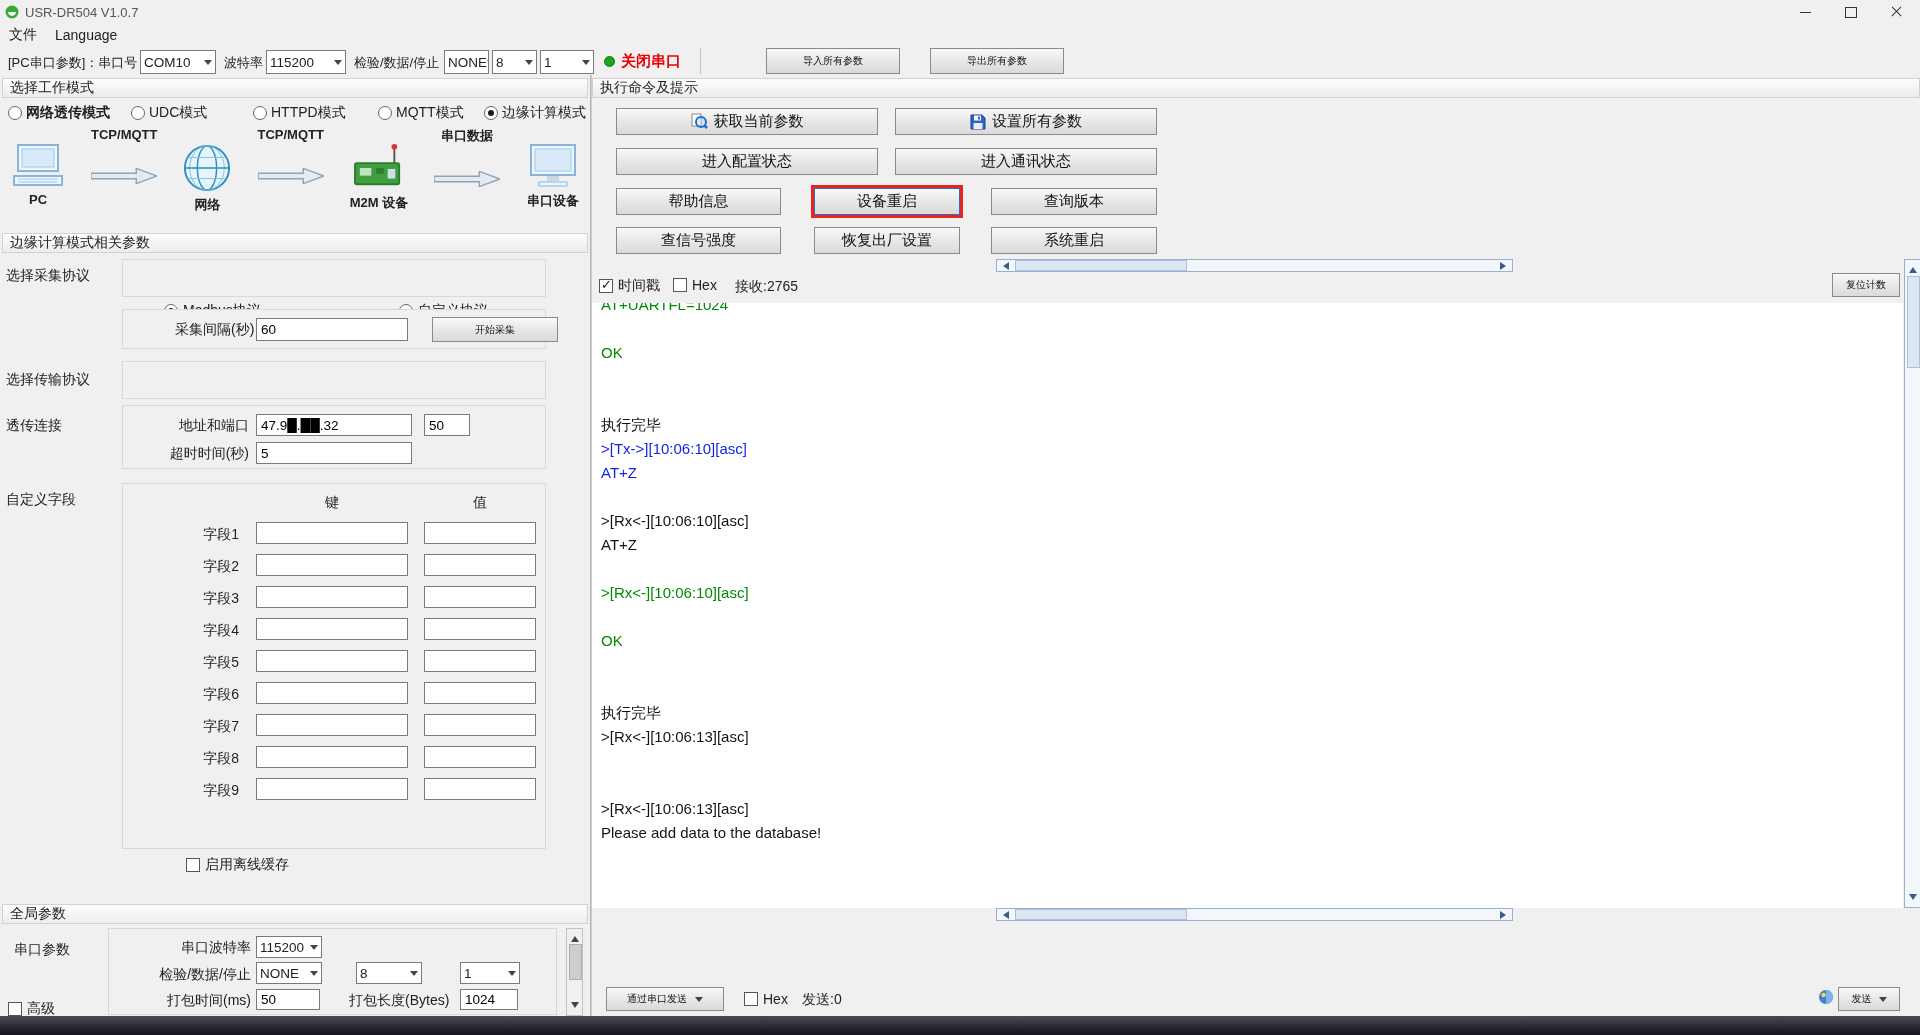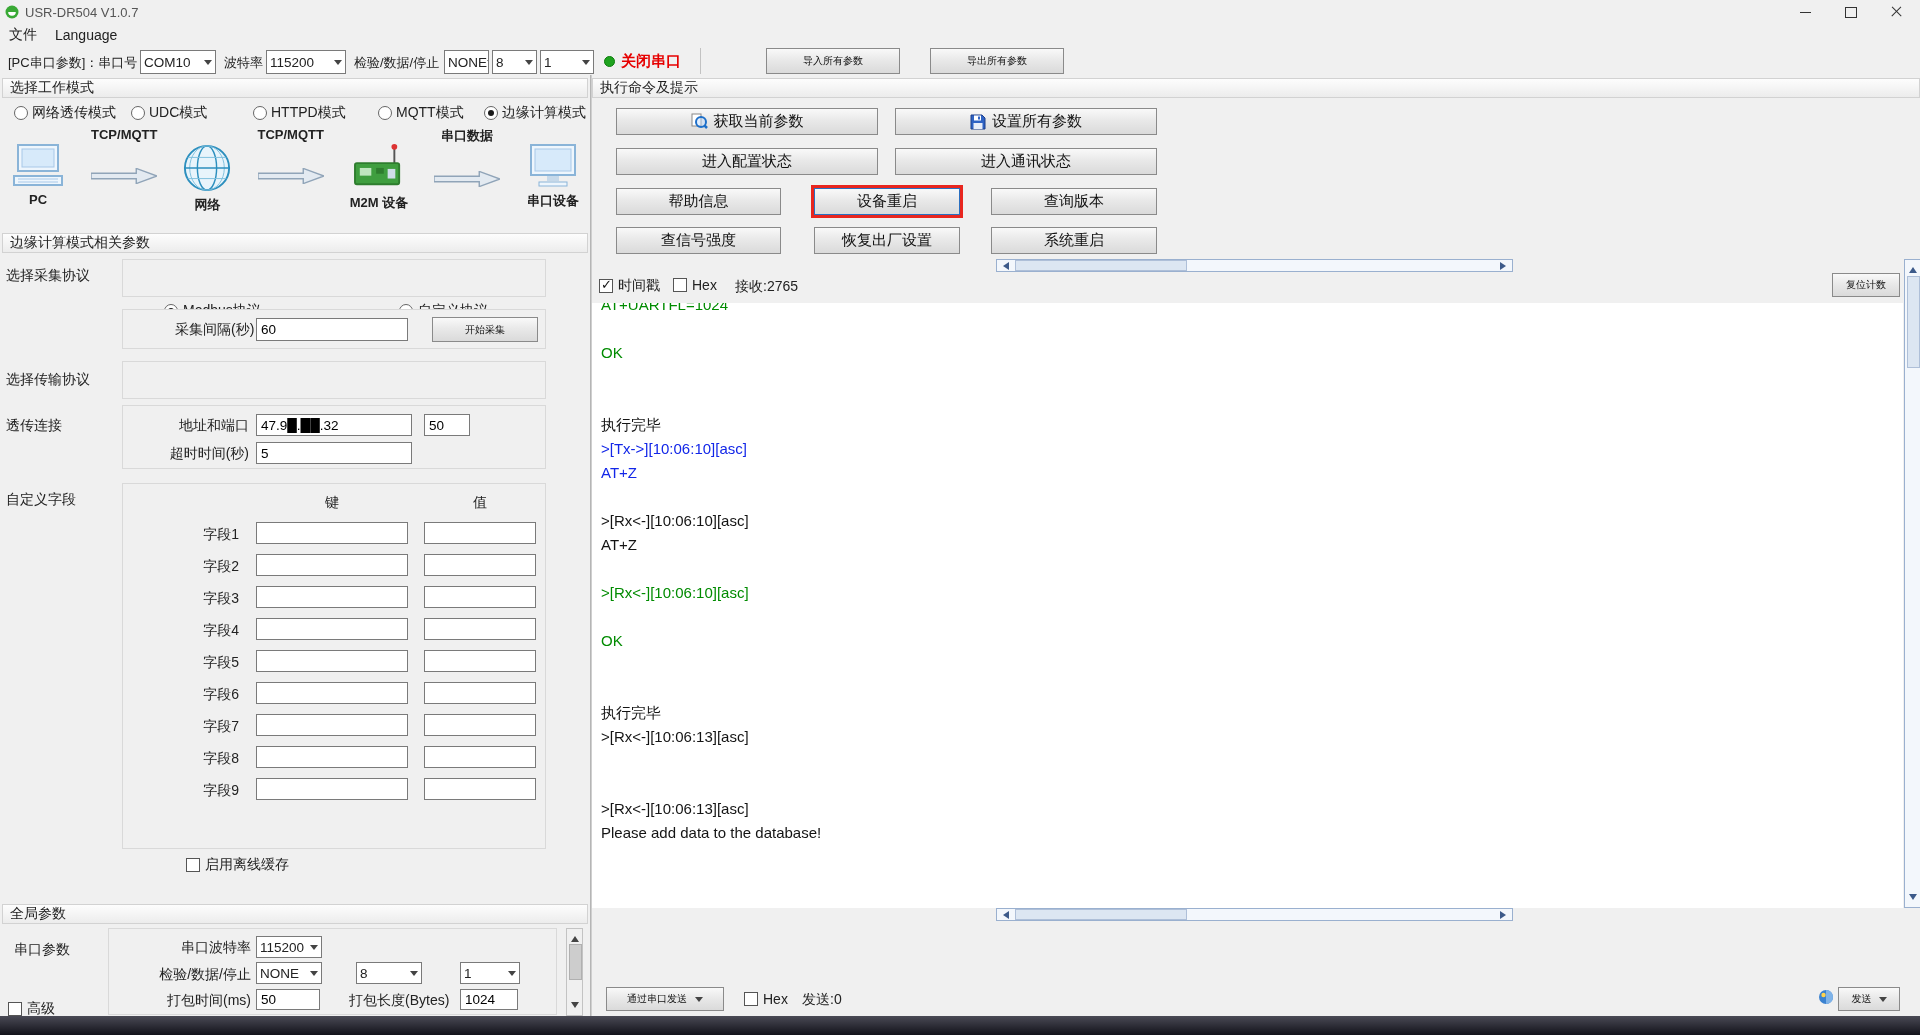--- a/index.html
+++ b/index.html
@@ -42,21 +42,21 @@
   .groupbox{position:absolute;border:1px solid #d9d9d9;box-sizing:border-box;background:#f0f0f0;}
   .glabel{position:absolute;font-size:14px;white-space:nowrap;}
   .glabel.r{text-align:right;}
 
   
   #left-panel{position:absolute;left:0;top:75px;width:591px;height:941px;border-right:1px solid #b5b5b5;box-sizing:border-box;}
   #right-panel{position:absolute;left:591px;top:75px;width:1329px;height:941px;border-left:1px solid #cfcfcf;box-sizing:border-box;}
 
   .work-mode-opts div.radio-opt{position:absolute;top:0;display:flex;align-items:center;gap:4px;font-size:14px;}
   .work-mode-opts{position:absolute;left:0;top:29px;width:591px;height:20px;}
-  .work-mode-opts div.radio-opt:nth-of-type(1){left:14px;}
+  .work-mode-opts div.radio-opt:nth-of-type(1){left:8px;font-weight:bold;}
   .work-mode-opts div.radio-opt:nth-of-type(2){left:131px;}
   .work-mode-opts div.radio-opt:nth-of-type(3){left:253px;}
   .work-mode-opts div.radio-opt:nth-of-type(4){left:378px;}
   .work-mode-opts div.radio-opt:nth-of-type(5){left:484px;}
 
   .diagram{position:absolute;left:10px;top:52px;width:571px;height:104px;display:flex;justify-content:space-between;}
   .dnode{display:flex;flex-direction:column;align-items:center;margin-top:16px;}
   .dlabel{font-size:13px;font-weight:bold;margin-top:3px;white-space:nowrap;}
   .dlink{display:flex;flex-direction:column;align-items:center;margin-top:0;}
   .dlink-label{font-size:13px;font-weight:bold;white-space:nowrap;}
@@ -283,21 +283,21 @@
 
         <div class="radio-opt">
           <span class="radio"></span>
           <span class="opt-label">自定义协议</span>
         </div>
       </div>
 
     <div class="groupbox" style="left:122px;top:234px;width:424px;height:40px">
       <span class="glabel" style="left:52px;top:11px">采集间隔(秒)</span>
       <input class="input" style="left: 133px; top: 8px; width: 152px; height: 23px;" value="60">
-      <div class="btn small" style="left:309px;top:7px;width:106px;height:25px">
+      <div class="btn small" style="left:309px;top:7px;width:126px;height:25px">
         <span>开始采集</span>
       </div>
     </div>
 
     <span class="glabel" style="left:6px;top:296px">选择传输协议</span>
     <div class="groupbox opt-pair transfer-opts" style="left:122px;top:286px;width:424px;height:38px">
 
         <div class="radio-opt">
           <span class="radio selected"></span>
           <span class="opt-label">透传</span>

